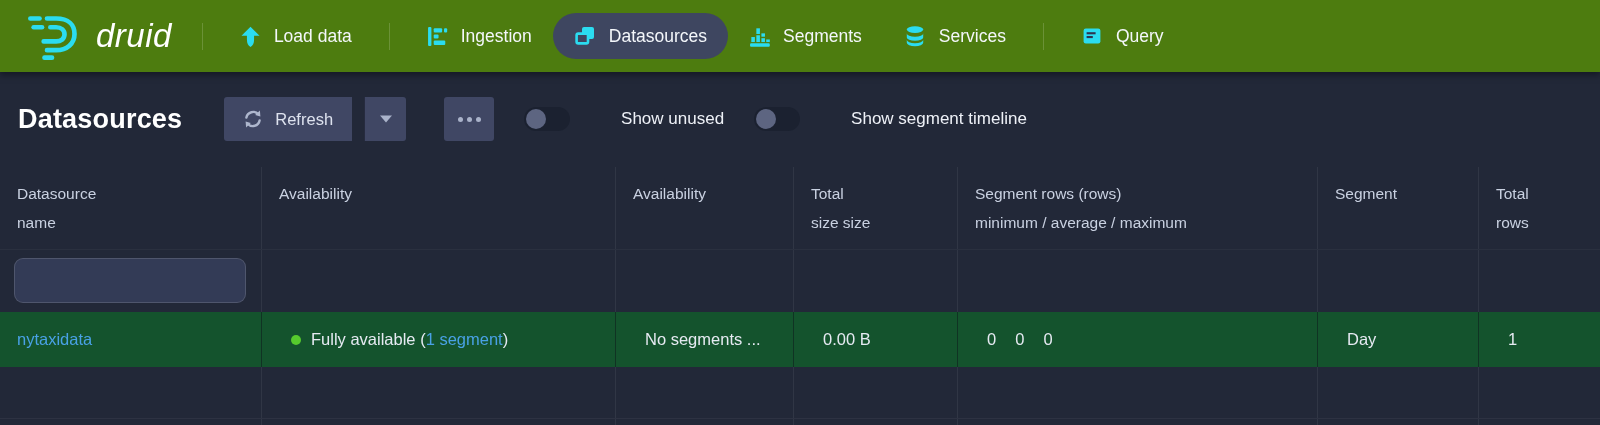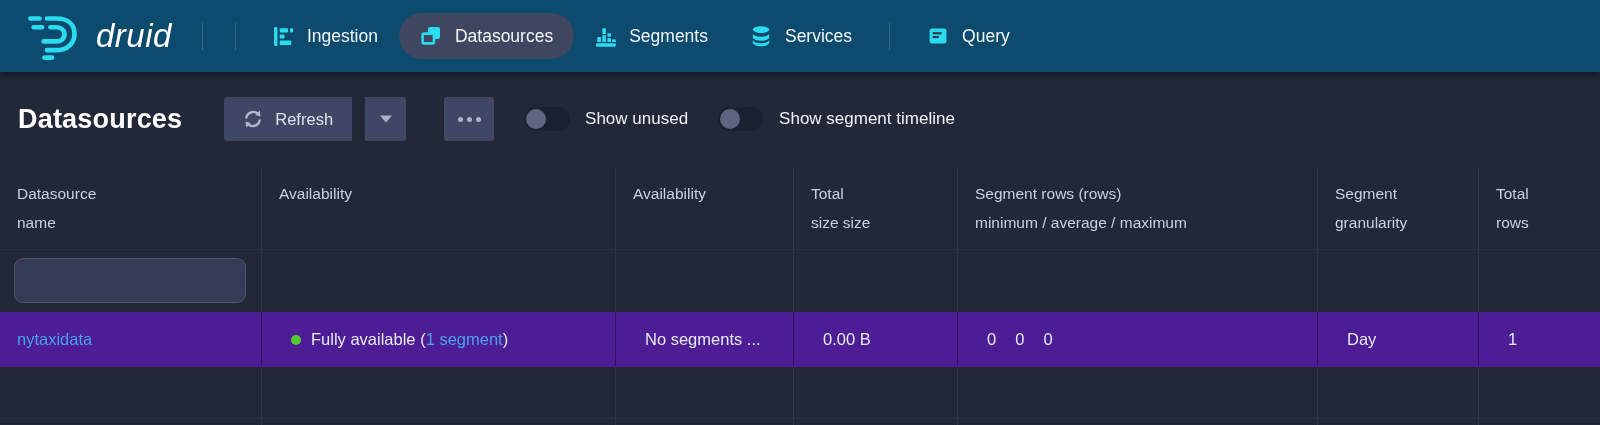--- a/index.html
+++ b/index.html
@@ -5,21 +5,21 @@
   * { margin:0; padding:0; box-sizing:border-box; }
   html,body { width:1600px; height:425px; overflow:hidden; }
   body {
     background:#222838;
     font-family:"Liberation Sans", sans-serif;
     color:#e6eaf2;
   }
 
   
   .navbar {
-    height:72px; background:#0c4a6e;
+    height:72px; background:#4d7c0f;
     display:flex; align-items:center;
     padding:0 20px;
     box-shadow:0 3px 6px rgba(8,10,18,.5);
     position:relative; z-index:5;
   }
   .brand { display:flex; align-items:center; gap:12px; margin-right:14px; }
   .wordmark {
     font-style:italic; font-weight:400; font-size:33px; color:#ffffff;
     letter-spacing:.5px;
   }
@@ -40,21 +40,21 @@
   .page-title { font-size:27px; font-weight:700; color:#ffffff; margin-right:30px; letter-spacing:.2px; }
   .btn {
     background:#404764; border:none; color:#dde2ee;
     height:44px; display:flex; align-items:center; justify-content:center;
     font-size:16.5px; font-family:inherit; cursor:pointer;margin-left:12px;
   }
   .btn-refresh { border-radius:3px 0 0 3px; padding:0 19px; gap:12px; }
   .btn-caret  { border-radius:0 3px 3px 0; width:42px; border-left:1px solid rgba(16,20,32,.55); }
   .btn-more   { border-radius:3px; width:50px; margin-left:38px; gap:4px; }
   .dot { width:5px; height:5px; border-radius:50%; background:#aab3ca; display:inline-block; }
-  .switch-group { display:flex; align-items:center; margin-left:30px; }
+  .switch-group { display:flex; align-items:center; margin-left:30px;gap:36px; }
   .switch-track {
     width:46px; height:24px; border-radius:12px; background:#1b2130;
     position:relative; cursor:pointer; flex:0 0 auto;
   }
   .switch-knob {
     position:absolute; left:2px; top:2px; width:20px; height:20px;
     border-radius:50%; background:#5d6581;
   }
   .switch-label { margin-left:15px; font-size:17px; color:#eef1f7; cursor:pointer; white-space:nowrap; }
 
@@ -73,21 +73,21 @@
 
   .row-filter { height:62px; }
   .row-filter .cell + .cell { border-left:1px solid rgba(255,255,255,.065); }
   .filter-input {
     width:232px; height:45px; margin:8px 0 0 14px;
     background:#333b56; border:1px solid rgba(255,255,255,.14);
     border-radius:9px; outline:none; color:#e6eaf2;
     font-size:16px; font-family:inherit; padding:0 12px;
   }
 
-  .row-data { height:55px; background:#4c1d95; }
+  .row-data { height:55px; background:#14532d; }
   .row-data .cell {
     display:flex; align-items:center; padding-left:17px;
     font-size:16.5px; color:#e6eaf2; white-space:nowrap; overflow:hidden;
   }
   .row-data .cell + .cell { border-left:1px solid rgba(10,14,24,.45);padding-left:29px; }
   .link { color:#49a1e5; cursor:pointer; }
   .avail-dot { width:10px; height:10px; border-radius:50%; background:#56ca2d; margin-right:10px; flex:0 0 auto; }
   .seg-sizes { display:flex; gap:19px; }
 
   .row-empty { height:52px; border-bottom:1px solid rgba(255,255,255,.05); }
@@ -106,20 +106,28 @@
         <path d="M34 19.5 H41 C47 19.5 51 23 51 28 C51 33.5 46.5 36.5 41 36.5 H26"></path>
         <path d="M14 19.5 H24"></path>
         <path d="M27 56 H36"></path>
       </svg>
     </span>
     <span class="wordmark">druid</span>
   </div>
 
   <div class="nav-divider"></div>
 
+  <div class="nav-item">
+    <span class="icon">
+      <svg width="21" height="21" viewBox="0 0 20 20">
+        <path fill="#2bdcf0" d="M10 0.8 L18.6 9.4 H13.4 V13.2 C13.4 16.8 12.2 18.9 10 20 C7.8 18.9 6.6 16.8 6.6 13.2 V9.4 H1.4 Z"></path>
+      </svg>
+    </span>
+    <span>Load data</span>
+  </div>
 
   <div class="nav-divider"></div>
 
   <div class="nav-item">
     <span class="icon">
       <svg width="21" height="21" viewBox="0 0 20 20" fill="#2bdcf0">
         <rect x="1" y="1" width="3.2" height="18" rx="1"></rect>
         <rect x="6.4" y="2.2" width="8" height="4" rx="1"></rect>
         <rect x="16.2" y="2.2" width="3" height="4" rx="1"></rect>
         <rect x="6.4" y="8" width="4.6" height="4" rx="1"></rect>
@@ -241,21 +249,20 @@
     <div class="cell c4">
       <div>Total</div>
       <div>size size</div>
     </div>
     <div class="cell c5">
       <div>Segment rows (rows)</div>
       <div>minimum / average / maximum</div>
     </div>
     <div class="cell c6">
       <div>Segment</div>
-      <div>granularity</div>
     </div>
     <div class="cell c7">
       <div>Total</div>
       <div>rows</div>
     </div>
   </div>
 
   <div class="trow row-filter">
     <div class="cell c1">
       <input class="filter-input" value="" placeholder="" style="">

